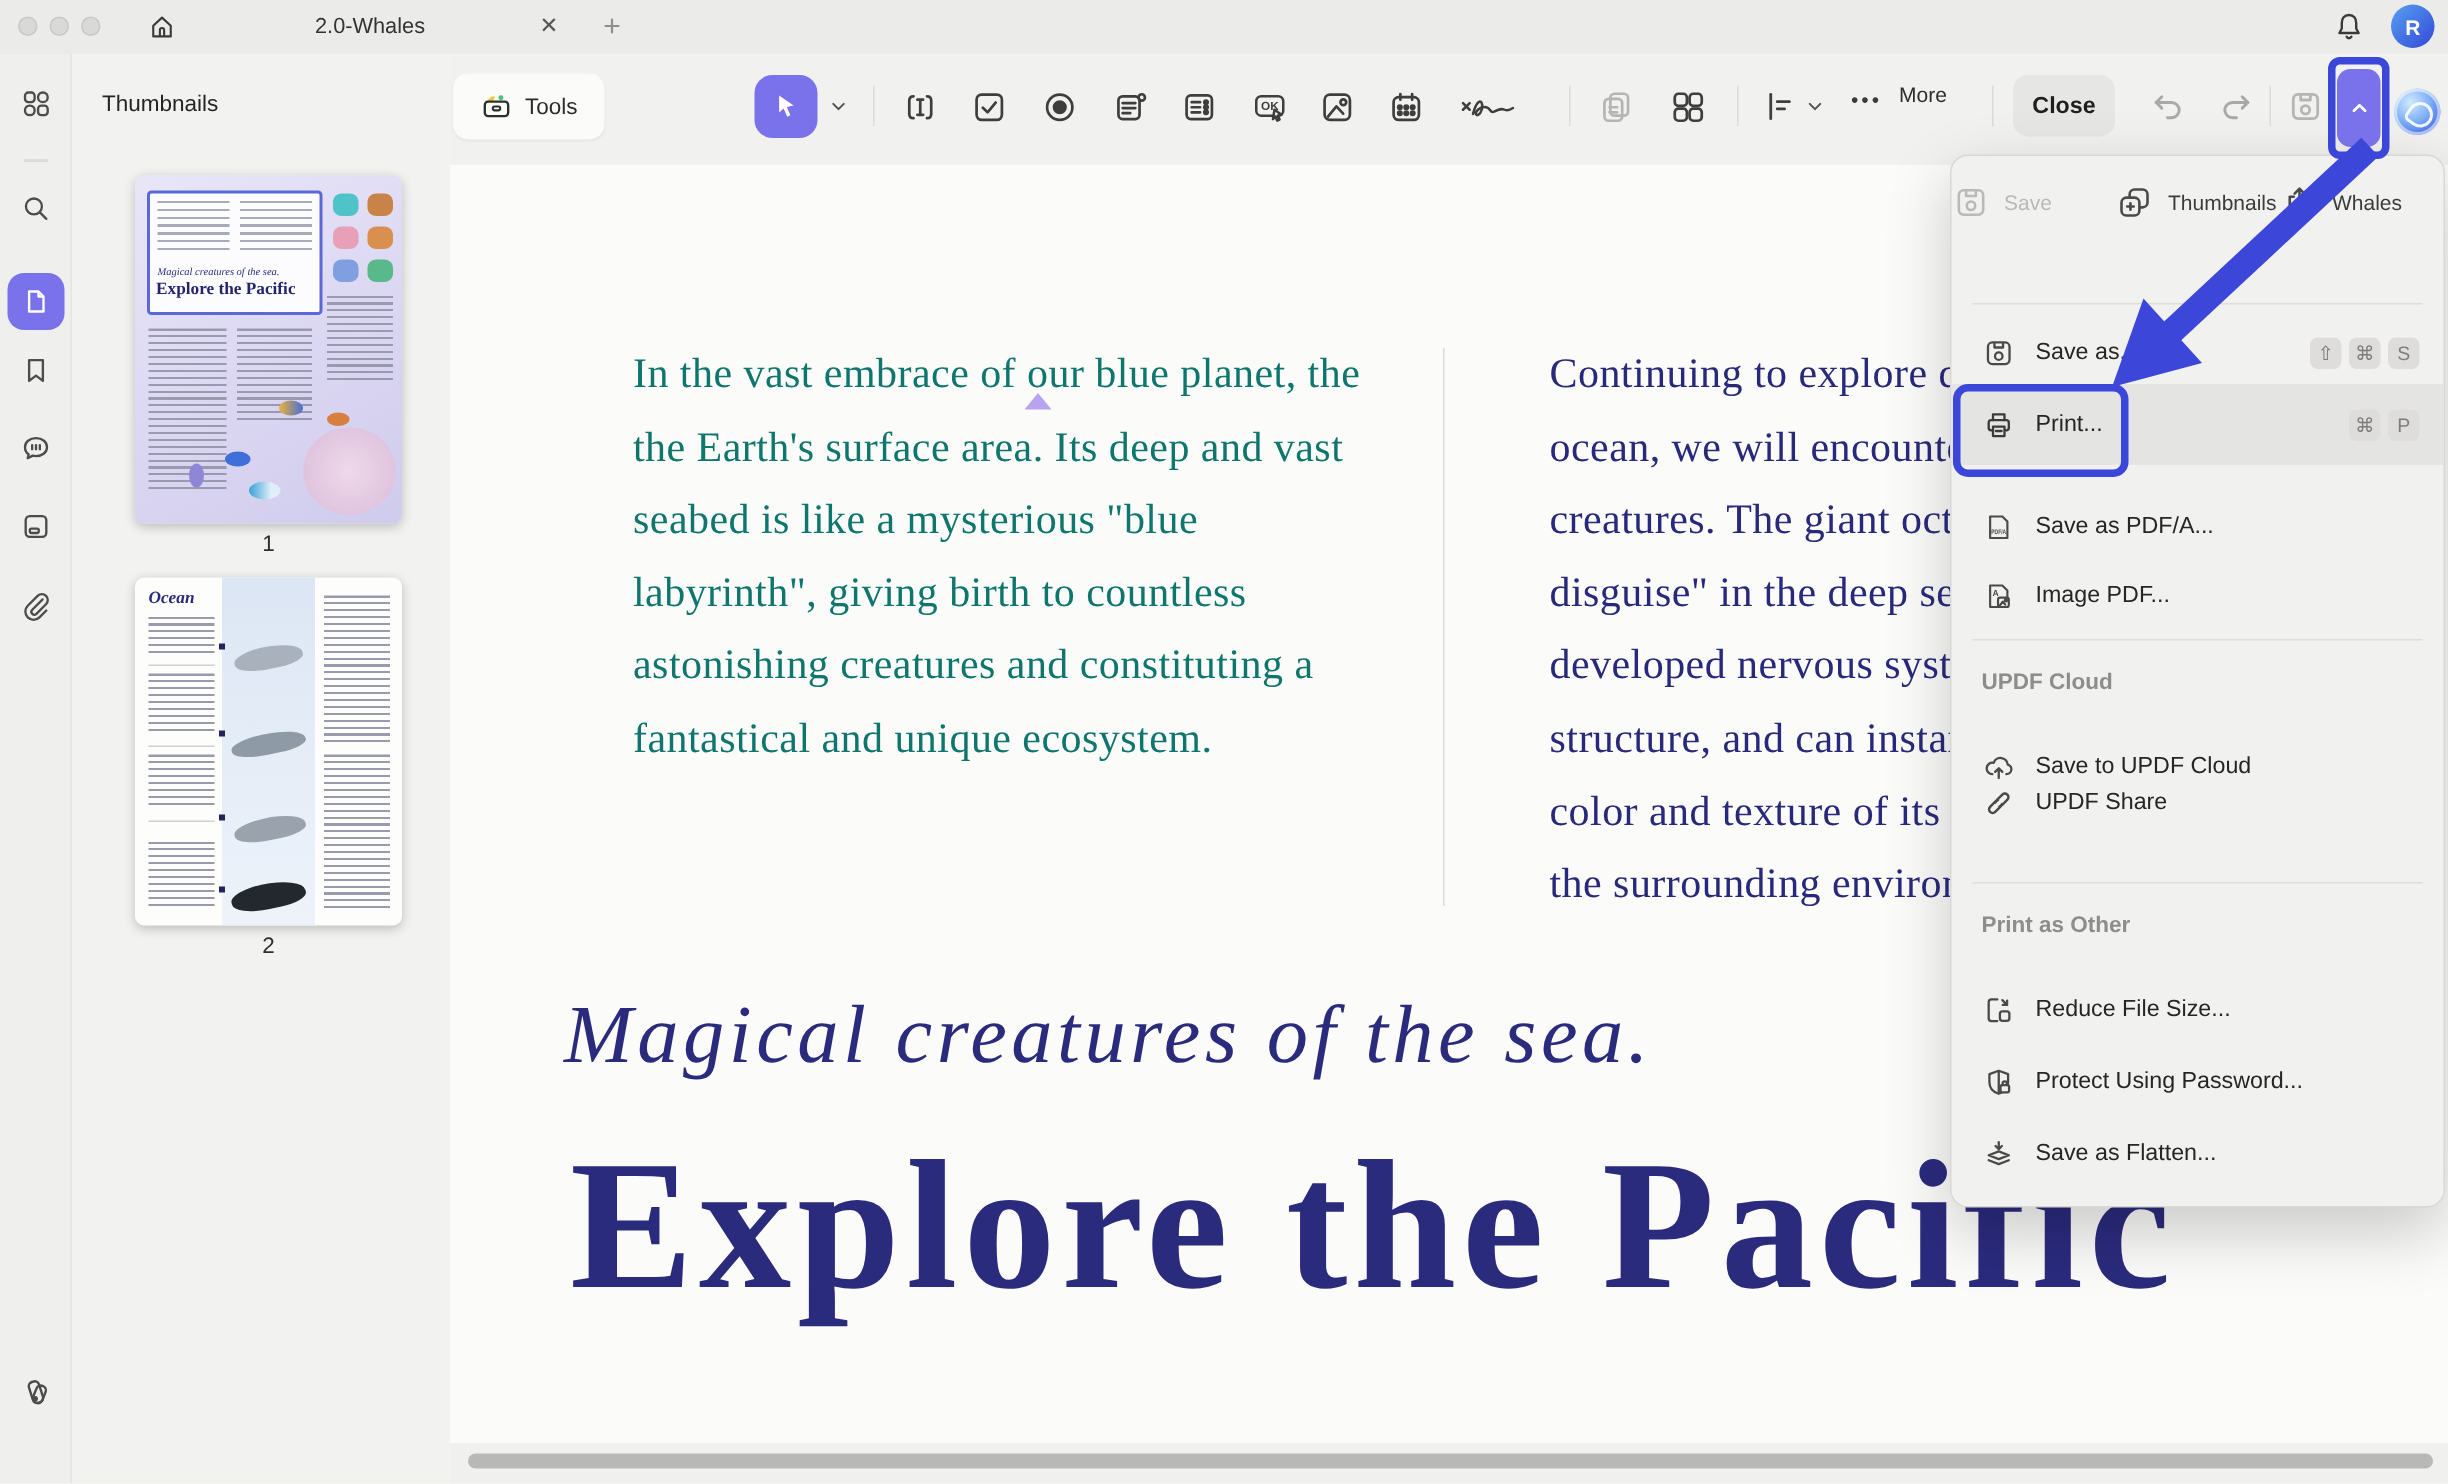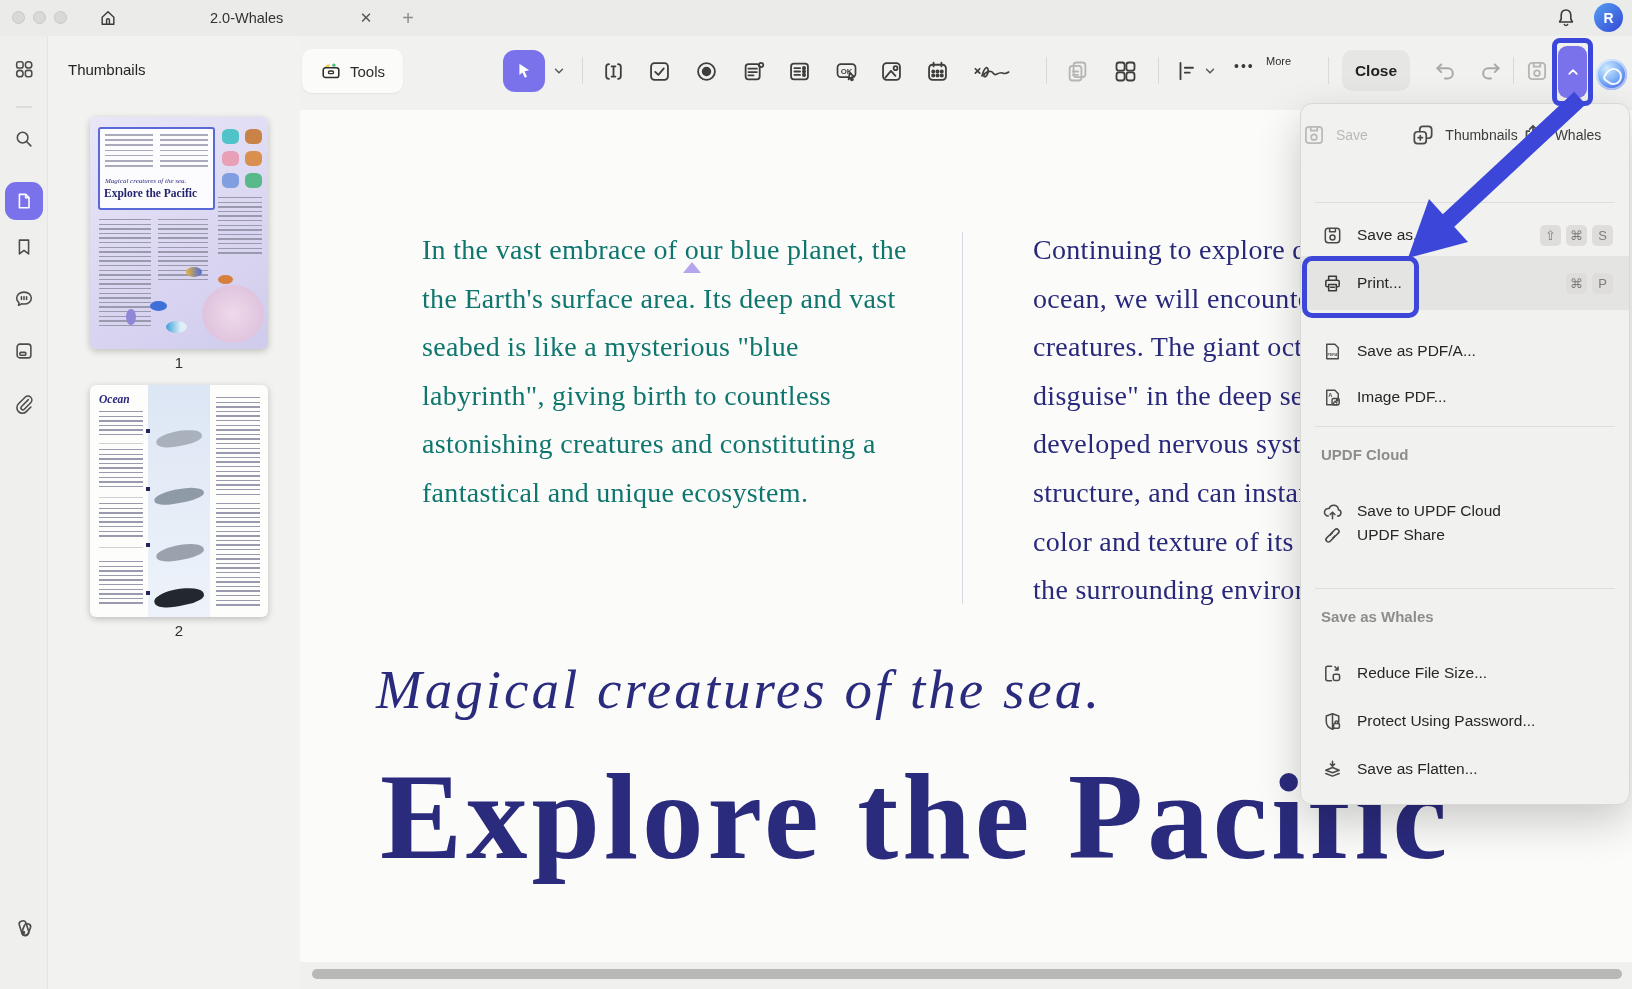--- a/index.html
+++ b/index.html
@@ -44,21 +44,21 @@
   .hline{position:absolute;left:9px;width:44px;height:1px;background:#cfcfd4;}
 
   
   .toolbar{position:absolute;left:300px;top:36px;right:0;height:74px;background:#f1f1ef;}
   .tools-btn{position:absolute;left:302px;top:49px;width:101px;height:44px;background:#fbfbf9;border-radius:10px;box-shadow:0 1px 2px rgba(0,0,0,.06);display:flex;align-items:center;justify-content:center;gap:8px;}
   .tools-label{font-size:15px;color:#2c2c2a;}
   .select-btn{position:absolute;left:503px;top:50px;width:42px;height:42px;border-radius:12px;background:#7a72ea;display:flex;align-items:center;justify-content:center;}
   .tb-ic{position:absolute;top:58px;}
   .tdiv{position:absolute;top:57px;width:1px;height:27px;background:#dadad8;}
   .more-dots{position:absolute;left:1234px;top:58px;font-size:14px;letter-spacing:2px;color:#3a3a38;}
-  .more-label{position:absolute;left:1266px;top:55px;font-size:11px;color:#2e2e2c;text-align:right;}
+  .more-label{position:absolute;left:1266px;top:55px;font-size:14px;color:#2e2e2c;text-align:right;}
   .close-btn{position:absolute;left:1342px;top:50px;width:68px;height:41px;background:#e6e6e4;border-radius:10px;display:flex;align-items:center;justify-content:center;font-size:15.5px;font-weight:600;color:#1f1f1d;}
   .updf-ai{position:absolute;left:1596px;top:59px;width:31px;height:31px;border-radius:50%;background:radial-gradient(circle at 35% 30%,#cfeafe 0%,#7fb0f6 45%,#3f63e8 85%);box-shadow:inset 0 0 0 2px rgba(255,255,255,.55);}
   .updf-ai i{position:absolute;left:9px;top:9px;width:13px;height:13px;border:2.5px solid rgba(255,255,255,.9);border-radius:50% 50% 50% 4px;transform:rotate(35deg);}
 
   
   .page{position:absolute;left:300px;top:110px;right:0;height:852px;background:#fbfbfa;}
   .docline{white-space:pre;}
   .leftcol{position:absolute;left:422px;top:226px;font-family:"Liberation Serif",serif;font-size:28px;color:#0f766e;line-height:48.6px;letter-spacing:.3px;z-index:1;}
   .rightcol{position:absolute;left:1033px;top:226px;font-family:"Liberation Serif",serif;font-size:28px;color:#29297c;line-height:48.6px;letter-spacing:.3px;z-index:1;}
   .coldiv{position:absolute;left:962px;top:232px;width:1px;height:372px;background:#d9d9e2;}
@@ -443,21 +443,21 @@
           <g transform="rotate(-45 12 12)">
             <rect x="3.5" y="9.5" width="10" height="5" rx="2.5"></rect>
             <rect x="10.5" y="9.5" width="10" height="5" rx="2.5"></rect>
             <path d="M9.5 12 H14.5" stroke="#f1f1ef" stroke-width="2.4"></path>
           </g>
         </svg>
       <span class="mlabel">UPDF Share</span>
     </div>
 
     <div class="mdiv" style="top:484px"></div>
-    <div class="mhead" style="top:504px">Save as Whales</div>
+    <div class="mhead" style="top:504px">Print as Other</div>
 
     <div class="mrow" style="top:546px">
       <svg width="23" height="23" viewBox="0 0 24 24" fill="none" stroke="#4a4a48" stroke-width="1.6" stroke-linecap="round" stroke-linejoin="round">
           <path d="M11 4.5 H7 a2 2 0 0 0-2 2 V17.5 a2 2 0 0 0 2 2 H11"></path>
           <path d="M14.5 5 L17.8 8.3 M17.8 5.3 V8.3 H14.8"></path>
           <rect x="12.8" y="12.8" width="6.6" height="6.6" rx="1.8" fill="#f1f1ef"></rect>
         </svg>
       <span class="mlabel">Reduce File Size...</span>
     </div>
     <div class="mrow" style="top:594px">

